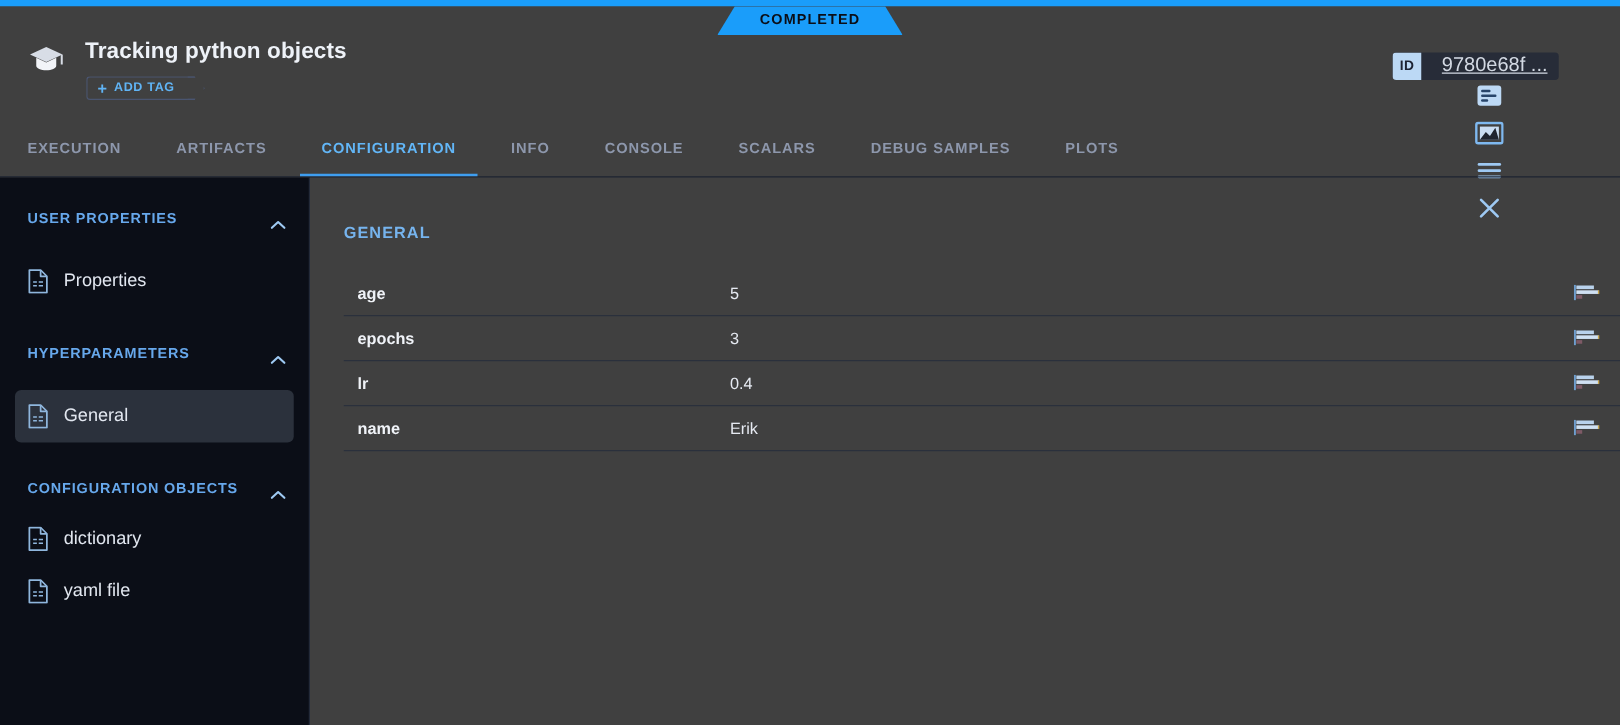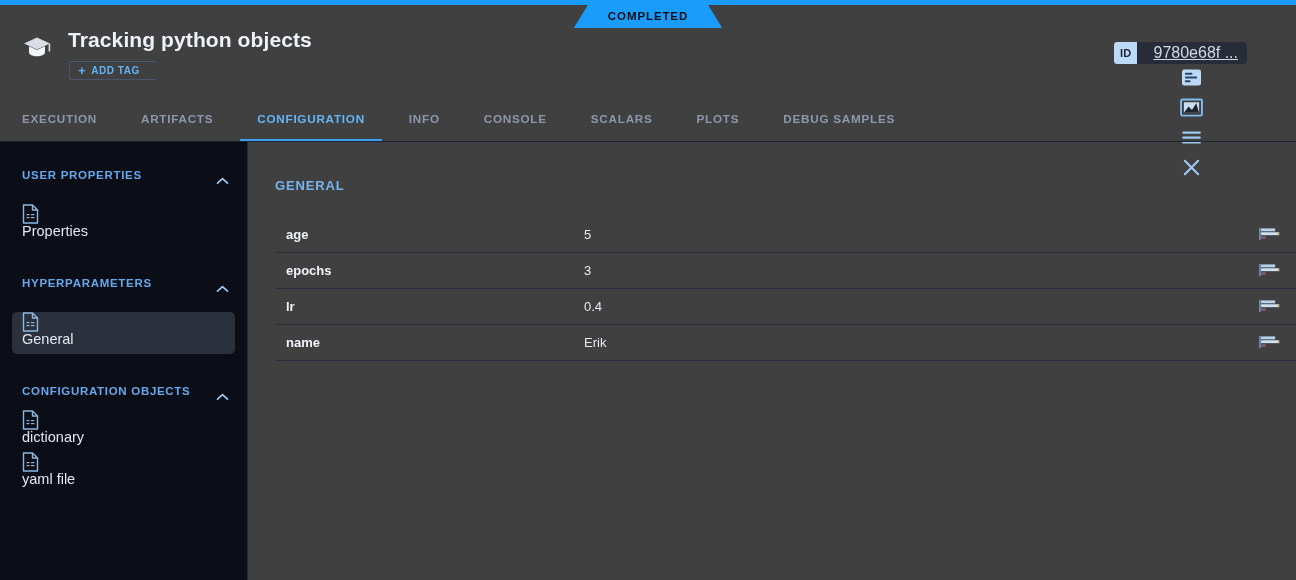--- a/index.html
+++ b/index.html
@@ -69,21 +69,21 @@
     width: 34px;
     height: 34px;
     margin-right: 14px;
     margin-top: 1px;
     flex: none;
   }
 
   .title-text-wrap { display: flex; flex-direction: column; }
 
   .page-title {
-    font-size: 21px;
+    font-size: 18px;
     font-weight: bold;
     color: #eef2f8;
     line-height: 22px;
     letter-spacing: 0.1px;
     white-space: nowrap;
   }
 
   .add-tag {
     margin-top: 10px;
     margin-left: 1px;
@@ -236,29 +236,28 @@
     white-space: nowrap;
   }
   .chevron {
     width: 13px;
     height: 8px;
     flex: none;
   }
 
   .side-item {
     display: flex;
-    align-items: flex-start;
+    align-items: center;
     height: 42px;
     margin: 0 12px;
     padding-left: 10px;
     border-radius: 5px;
     cursor: pointer;
     color: #e2e7f0;
     font-size: 14.5px;
-    flex-direction: column;
   }
   .side-item.selected { background: #2b313c; }
   .side-item .doc-icon { width: 17px; height: 20px; margin-right: 12px; flex: none; }
   .side-item .label { line-height: 1; }
 
   .side-gap-a { height: 18px; }
   .side-gap-b { height: 26px; }
   .side-gap-c { height: 8px; }
 
   
@@ -387,22 +386,22 @@
     </div>
   </div>
 
   <div class="tabs">
     <div class="tab">EXECUTION</div>
     <div class="tab">ARTIFACTS</div>
     <div class="tab active">CONFIGURATION</div>
     <div class="tab">INFO</div>
     <div class="tab">CONSOLE</div>
     <div class="tab">SCALARS</div>
+    <div class="tab">DEBUG SAMPLES</div>
     <div class="tab">PLOTS</div>
-    <div class="tab">DEBUG SAMPLES</div>
   </div>
 
   <div class="sidebar">
 
     <div class="side-section-header">
       <span class="side-section-title">USER PROPERTIES</span>
       <span class="chevron">
         <svg viewBox="0 0 13 8" width="13" height="8">
             <path d="M1.5 6.2 L6.5 1.6 L11.5 6.2" fill="none" stroke="#9ec9f3" stroke-width="1.7" stroke-linecap="round" stroke-linejoin="round"></path>
           </svg>

